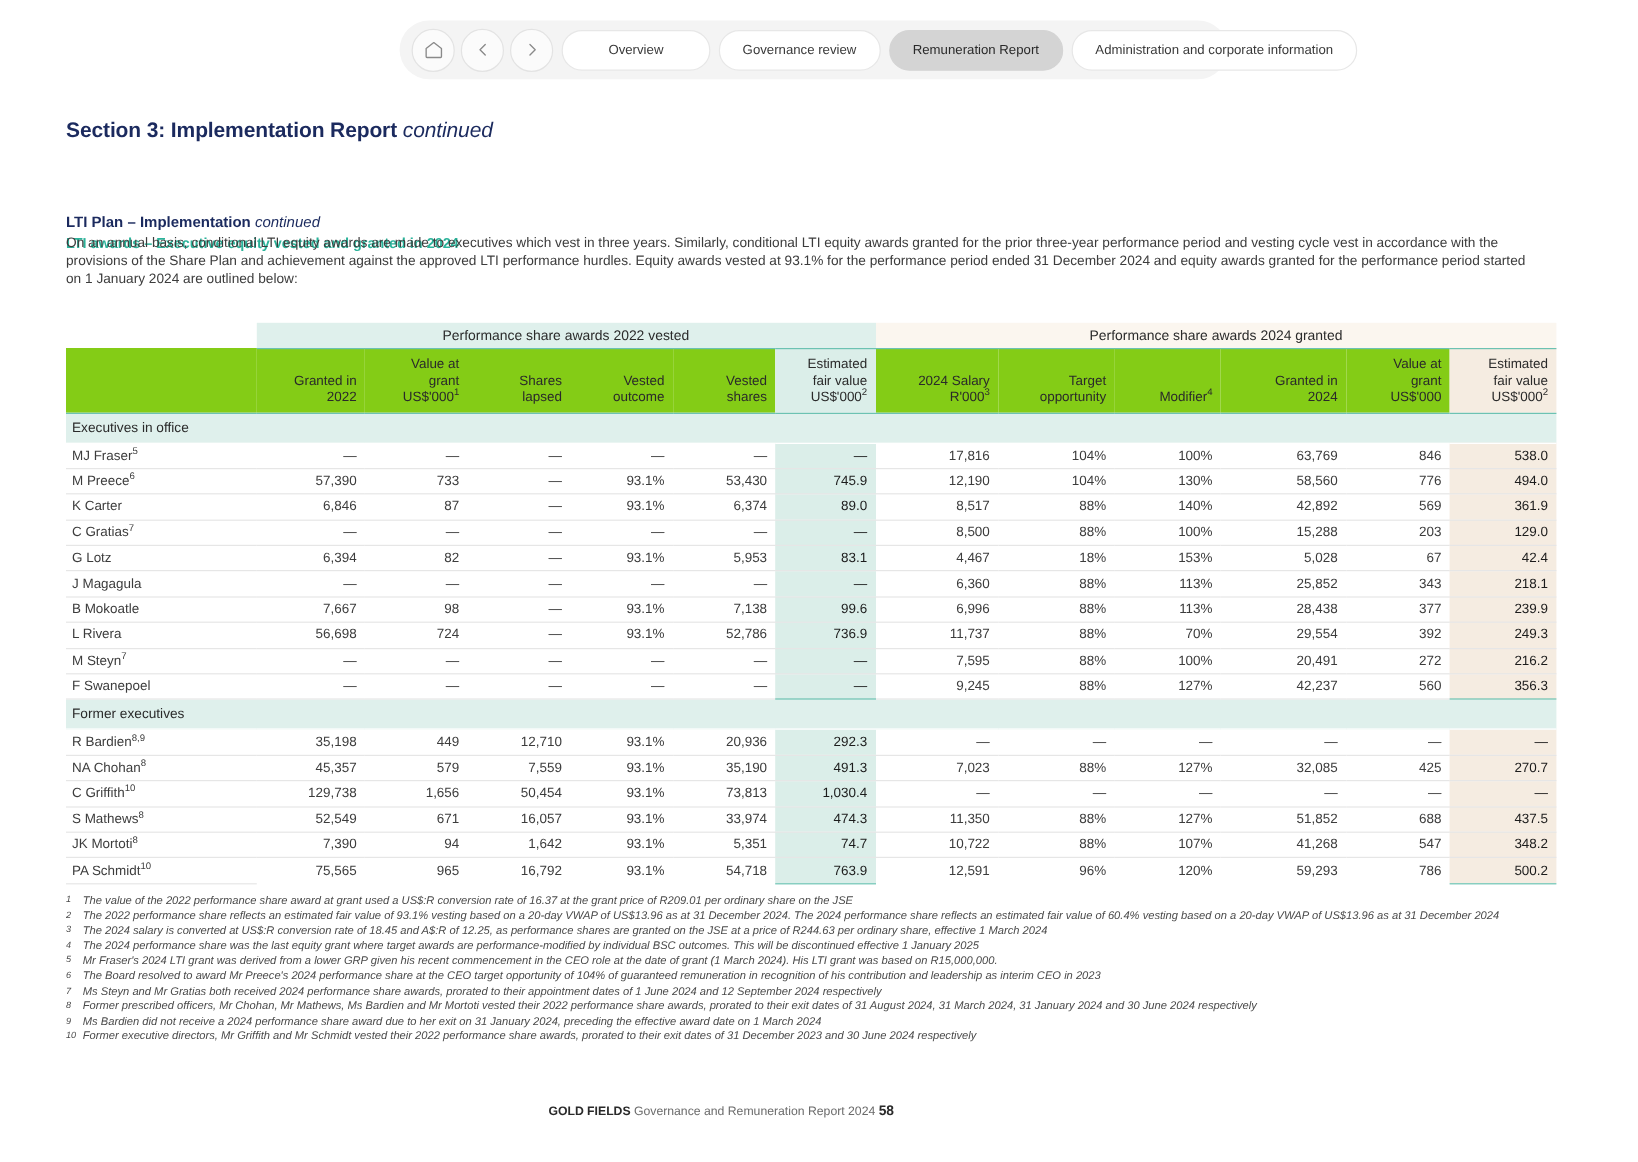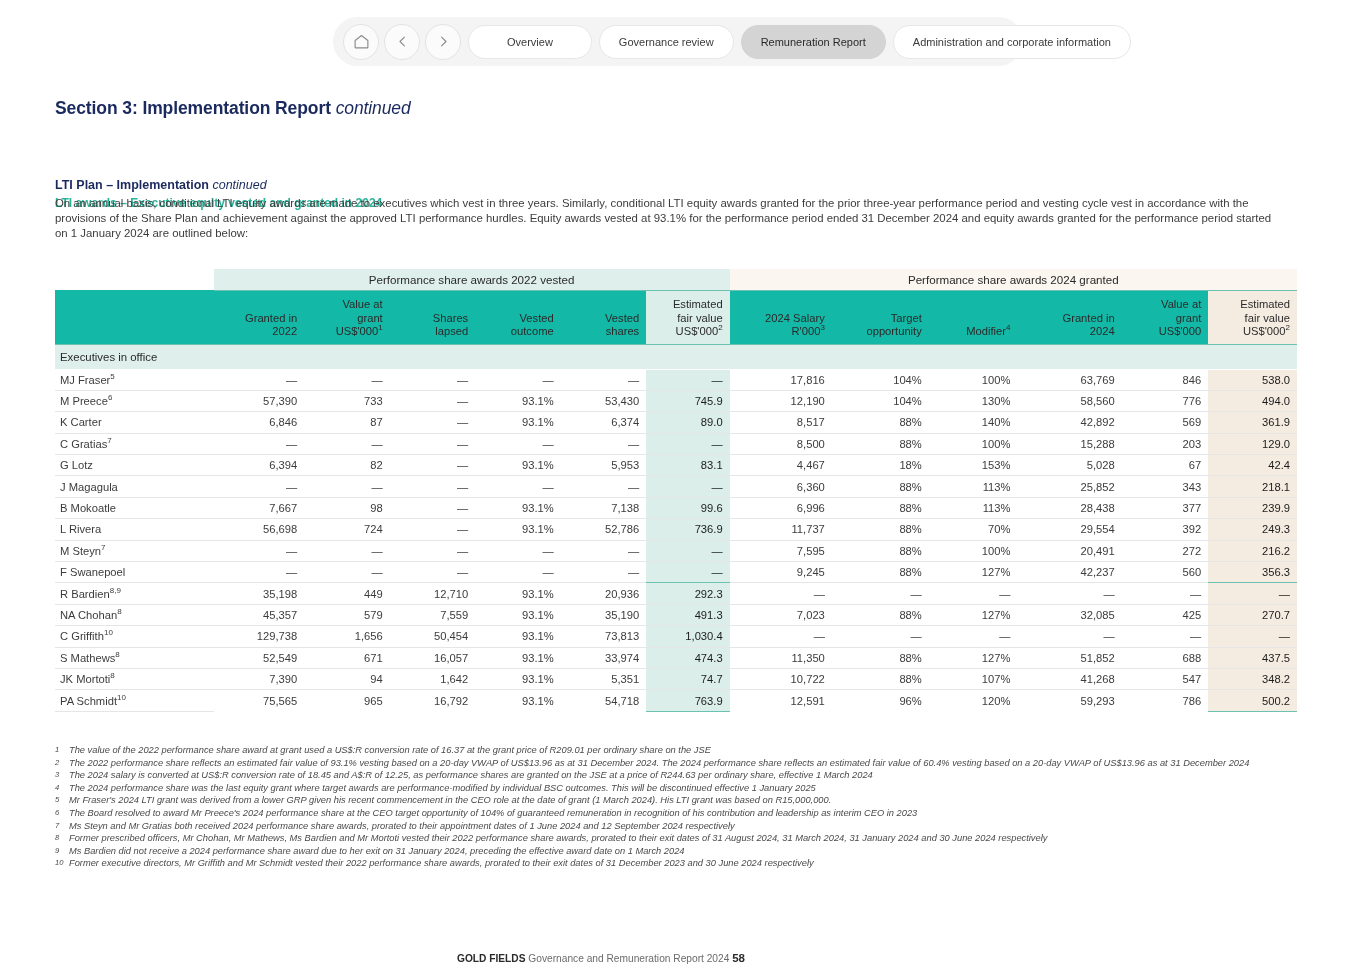--- a/index.html
+++ b/index.html
@@ -115,21 +115,21 @@
     text-align: center;
     font-size: 11.6px;
     color: #2a2a2a;
     height: 21px;
     border-bottom: 1.4px solid #6cc2b2;
   }
   .grp-blank { background: #ffffff; height: 21px; }
 
   
   .colhdr {
-    background: #14b8a6;
+    background: #84cc16;
     vertical-align: bottom;
     text-align: right;
     font-size: 11.2px;
     font-weight: bold;
     color: #2a2a2a;
     height: 54px;
     padding: 0 7px 5px 0 !important;
     line-height: 13.4px;
     border-bottom: 1.4px solid #6cc2b2;
   }
@@ -215,21 +215,20 @@
   .fn-txt { flex: 1 1 auto; }
 
   
   #footer {
     position: absolute;
     left: 0; top: 920px;
     width: 1202px;
     text-align: center;
     font-size: 10.2px;
     color: #6b6b6b;
-    margin-top: 32px;
   }
   #footer .brand { font-weight: bold; color: #2a2a2a; }
   #footer .pg { font-weight: bold; color: #2a2a2a; font-size: 11.5px; }
 </style>
 </head>
 <body>
 
 <div id="navbar">
   <div class="nav-circle">
     <svg width="17" height="17" viewBox="0 0 24 24" fill="none" stroke="#8a8a8a" stroke-width="1.6" stroke-linecap="round" stroke-linejoin="round">
@@ -449,20 +448,23 @@
         <td>—</td>
         <td>—</td>
         <td class="em-teal edge-teal">—</td>
         <td>9,245</td>
         <td>88%</td>
         <td>127%</td>
         <td>42,237</td>
         <td>560</td>
         <td class="em-cream edge-cream">356.3</td>
       </tr>
+      <tr class="secrow">
+        <td colspan="13">Former executives</td>
+      </tr>
       <tr class="drow">
         <td class="nm">R Bardien<sup>8,9</sup></td>
         <td>35,198</td>
         <td>449</td>
         <td>12,710</td>
         <td>93.1%</td>
         <td>20,936</td>
         <td class="em-teal">292.3</td>
         <td>—</td>
         <td>—</td>

